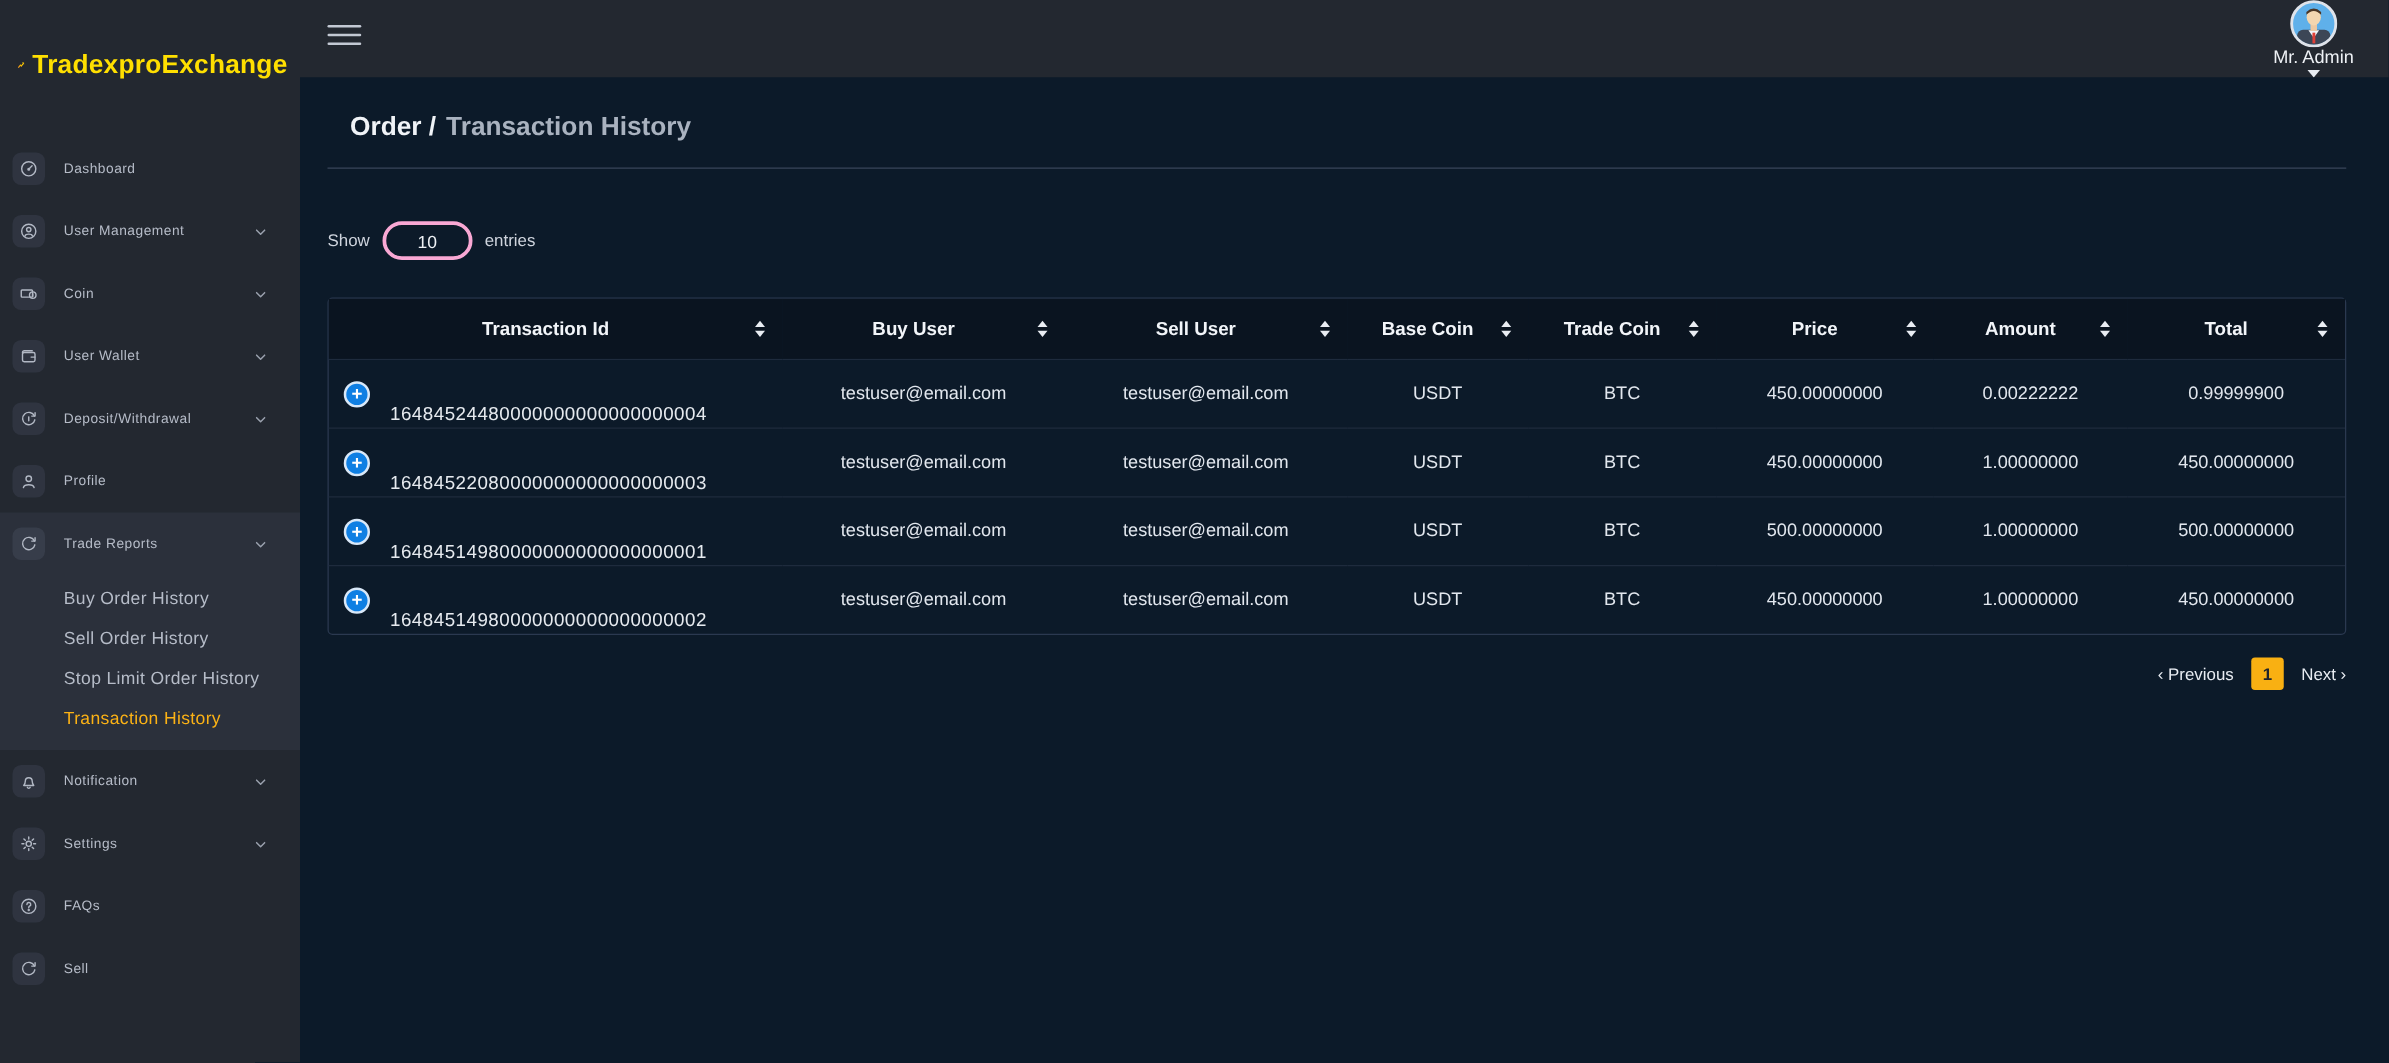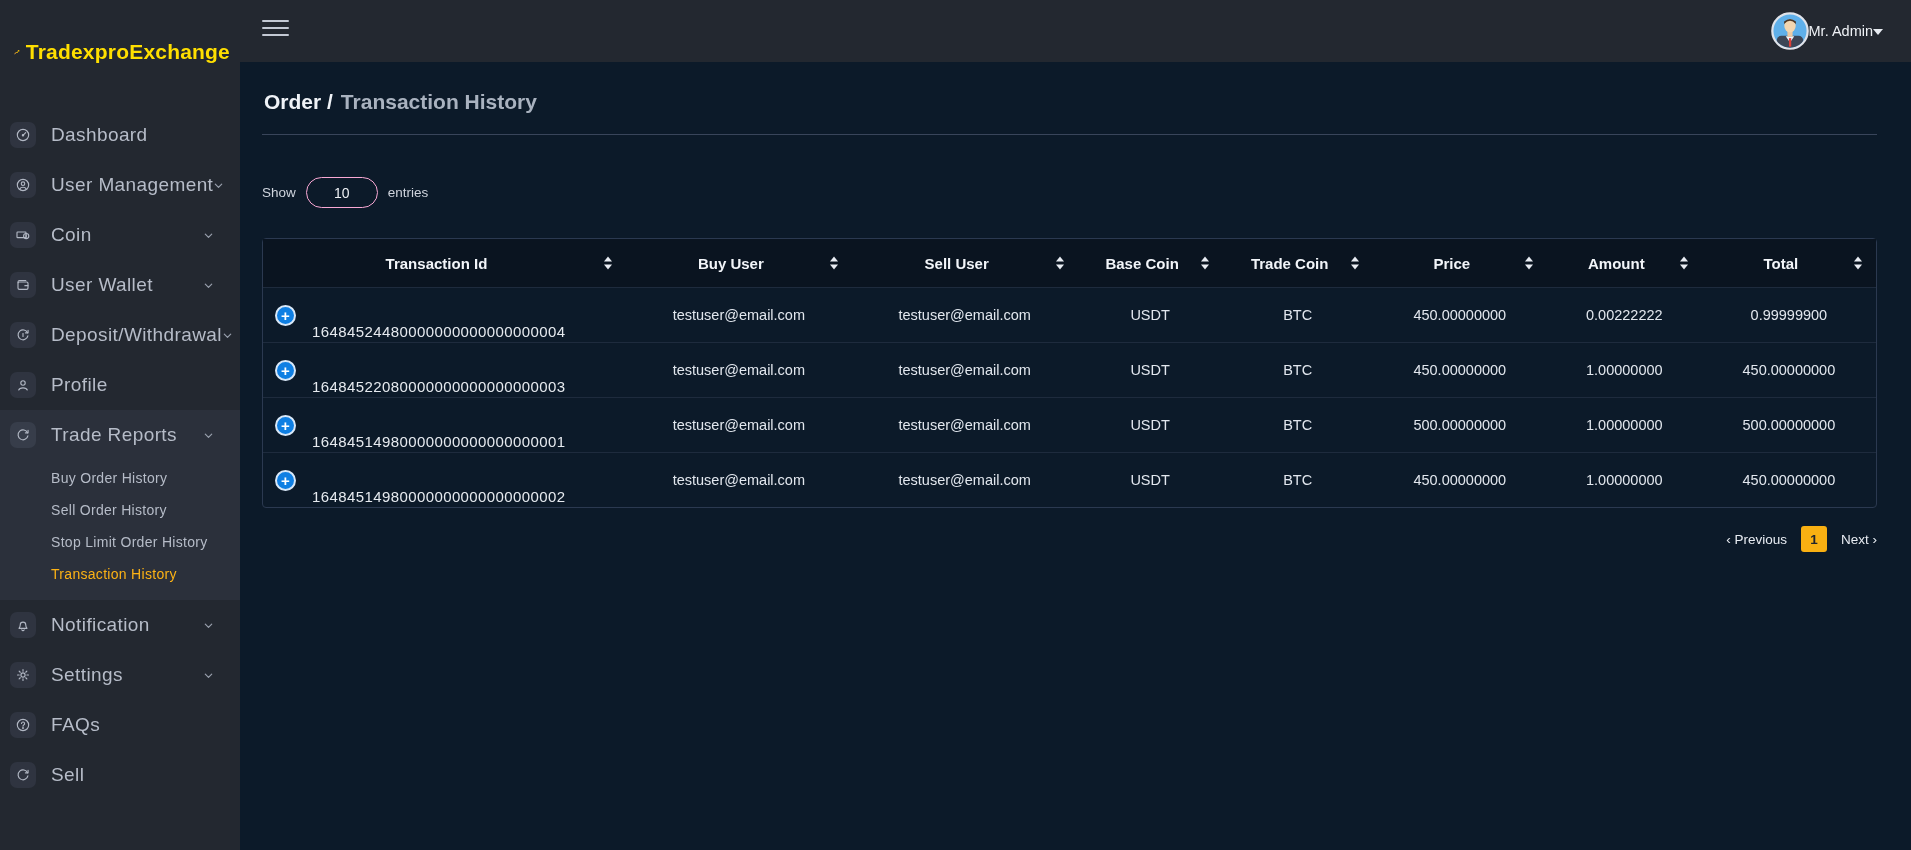--- a/index.html
+++ b/index.html
@@ -11,42 +11,42 @@
   
   .sidebar { width:240px; min-width:240px; height:850px; background:#232830; overflow:hidden; }
   .brand { display:flex; align-items:center; gap:6px; padding:14px 10px 10px 14px; height:100px; }
   .brand-text { display:flex; flex-direction:row; line-height:1.12; }
   .brand-text span { color:#ffdf00; font-size:21px; font-weight:800; letter-spacing:.2px; }
   .nav { margin-top:10px; }
   .nav-group.active-band { background:#2b303b; }
   .nav-item { display:flex; align-items:center; height:50px; padding:0 18px 0 10px; cursor:pointer; }
   .icon-box { width:26px; height:26px; border-radius:7px; background:#2f3440; display:flex; align-items:center; justify-content:center; color:#b2b8c4; flex:none; }
   .nav-group.active-band .icon-box { background:#373d4a; }
-  .nav-label { margin-left:15px; font-size:19px; letter-spacing:.4px; color:#b6bcc8; flex:1; white-space:nowrap; }
+  .nav-label { margin-left:15px; font-size:11px; letter-spacing:.4px; color:#b6bcc8; flex:1; white-space:nowrap; }
   .chev { color:#9aa1ae; display:flex; margin-right:8px; }
   .subnav { padding:2px 0 10px 0; }
   .subnav-item { display:block; padding:8px 10px 8px 51px; font-size:14px; letter-spacing:.3px; color:#b6bcc8; cursor:pointer; text-decoration:none; white-space:nowrap; }
   .subnav-item.active { color:#fcb215; }
   
   .right { flex:1; display:flex; flex-direction:column; height:850px; }
   .topbar { height:62px; background:#232830; display:flex; align-items:center; justify-content:space-between; padding:0 28px 0 22px; flex:none; }
   .hamburger { width:27px; cursor:pointer; margin-top:-6px; }
   .hamburger span { display:block; height:2px; background:#c3c9d4; margin:5px 0; border-radius:1px; }
-  .user { display:flex; align-items:center; cursor:pointer; }
+  .user { display:flex; align-items:center; cursor:pointer;flex-direction:column; }
   .user-name { color:#eef1f5; font-size:14.5px; }
   .caret-down { width:0; height:0; border-left:5px solid transparent; border-right:5px solid transparent; border-top:6px solid #e8ecf2; margin-top:2px; }
   
   .content { flex:1; background:#0c1a29; overflow:hidden; }
-  .breadcrumb { display:flex; gap:8px; padding:28px 34px 20px 24px; font-size:21px; font-weight:700; }
+  .breadcrumb { display:flex; gap:8px; padding:28px 34px 20px 40px; font-size:21px; font-weight:700; }
   .crumb-section { color:#f0f3f7; }
   .crumb-page { color:#a9b2bf; }
   .content-divider { height:1px; background:#39455a; margin:0 34px 0 22px; }
   .controls { display:flex; align-items:center; justify-content:space-between; margin:42px 34px 0 22px; }
   .controls-left, .controls-right { display:flex; align-items:center; gap:10px; font-size:13.5px; color:#cfd4dd; }
-  .pill { border:1px solid #f9a8d4; border-radius:16px; background:transparent; color:#eef1f5; }
+  .pill { border:3px solid #f9a8d4; border-radius:16px; background:transparent; color:#eef1f5; }
   .pill.select { width:72px; height:31px; display:flex; align-items:center; justify-content:center; font-size:14px; cursor:pointer; }
   .pill.search { width:190px; height:31px; outline:none; padding:0 14px; font-size:14px; font-family:inherit; }
   
   .table-wrap { margin:30px 34px 0 22px; }
   table { width:100%; border-collapse:separate; border-spacing:0; border:1px solid #2b3950; border-radius:4px; }
   thead th { background:#0a1420; height:48px; color:#f2f5f9; font-size:15px; font-weight:700; position:relative; text-align:center; padding:0 26px 0 10px; white-space:nowrap; }
   .sort { position:absolute; right:14px; top:50%; transform:translateY(-50%); display:inline-flex; flex-direction:column; gap:3px; }
   .sort i { width:0; height:0; border-left:4px solid transparent; border-right:4px solid transparent; display:block; }
   .sort .up { border-bottom:5px solid #e9edf3; }
   .sort .dn { border-top:5px solid #e9edf3; }

